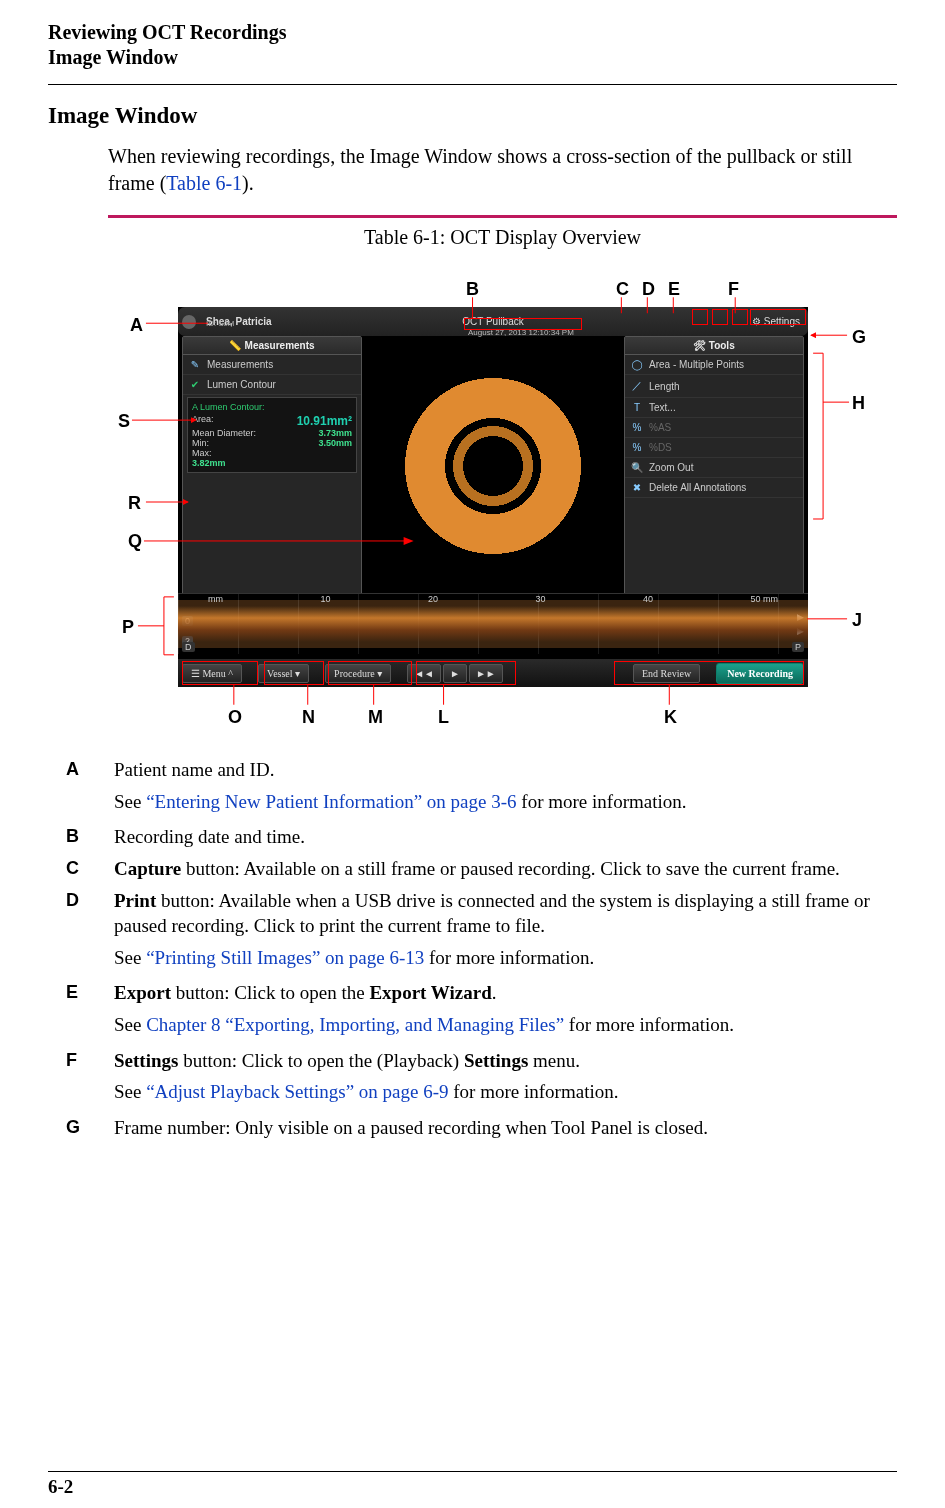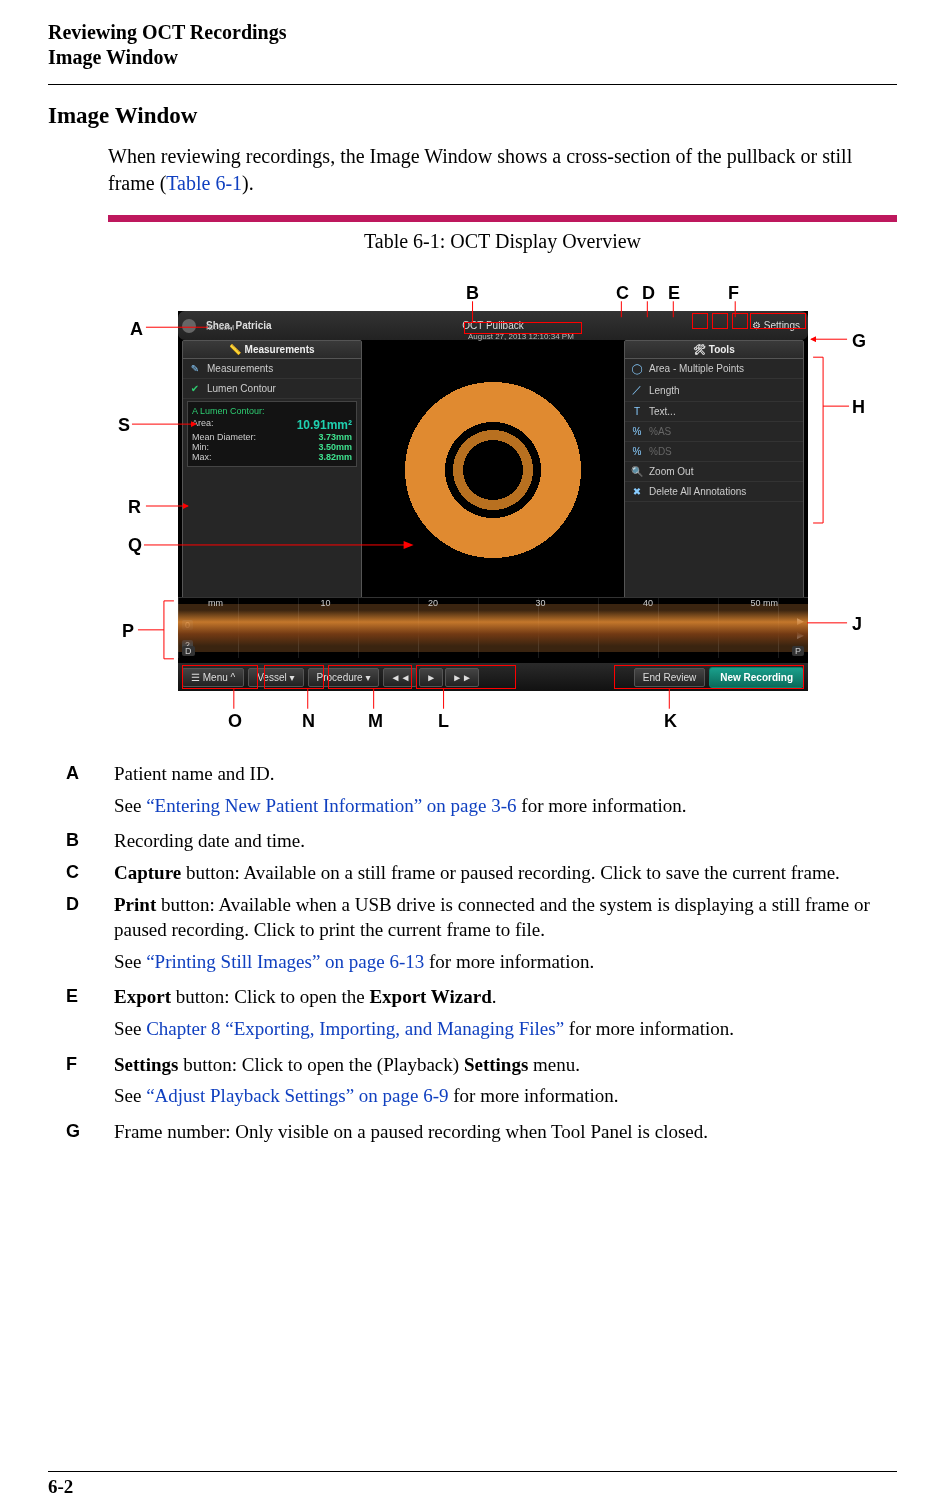--- a/index.html
+++ b/index.html
@@ -37,21 +37,21 @@
   }
   .intro {
     font-size: 20px;
     margin: 0 0 18px 60px;
     line-height: 1.35;
   }
   .xref { color: #1040c0; }
   .figure-block {
     margin: 0 0 0 60px;
     position: relative;
-    border-top: 7px solid #be185d;
+    border-top: 3px solid #be185d;
     padding-top: 8px;
   }
   .figure-caption {
     text-align: center;
     font-size: 20px;
     margin-bottom: 8px;
   }
   .figure-area {
     position: relative;
     height: 500px;
@@ -147,24 +147,24 @@
   }
   .ruler { position:absolute; top:0; left:30px; right:30px; display:flex; justify-content:space-between; }
   .bottom-bar {
     position:absolute;
     left:0; right:0;
     bottom:0;
     height:28px;
     background:linear-gradient(#2a2a2a,#111);
     display:flex;
     align-items:center;
-    font-family:Liberation Sans, sans-serif;
+    font-family:Liberation Serif, serif;
     font-size:10px;
     color:#ddd;
-    gap:4px;
+    gap:16px;
     padding:0 4px;
     box-sizing:border-box;
   }
   .bb-btn {
     background:linear-gradient(#444,#222);
     border:1px solid #555;
     padding:3px 8px;
     border-radius:2px;
   }
   .play-group {
@@ -296,21 +296,21 @@
                   <span class="teal">10.91mm²</span>
                 </div>
               <div style="display:flex;justify-content:space-between;">
                   <span>Mean Diameter:</span>
                   <span class="green">3.73mm</span>
                 </div>
               <div style="display:flex;justify-content:space-between;">
                   <span>Min:</span>
                   <span class="green">3.50mm</span>
                 </div>
-              <div style="display:flex;justify-content:space-between;">
+              <div style="display:flex;justify-content:space-between;flex-direction:column;">
                   <span>Max:</span>
                   <span class="green">3.82mm</span>
                 </div>
             </div>
           </div>
 
           <div class="panel panel-right">
             <div class="panel-hdr">🛠 <span>Tools</span></div>
             <div class="panel-item">
                 <span class="ico">◯</span>

